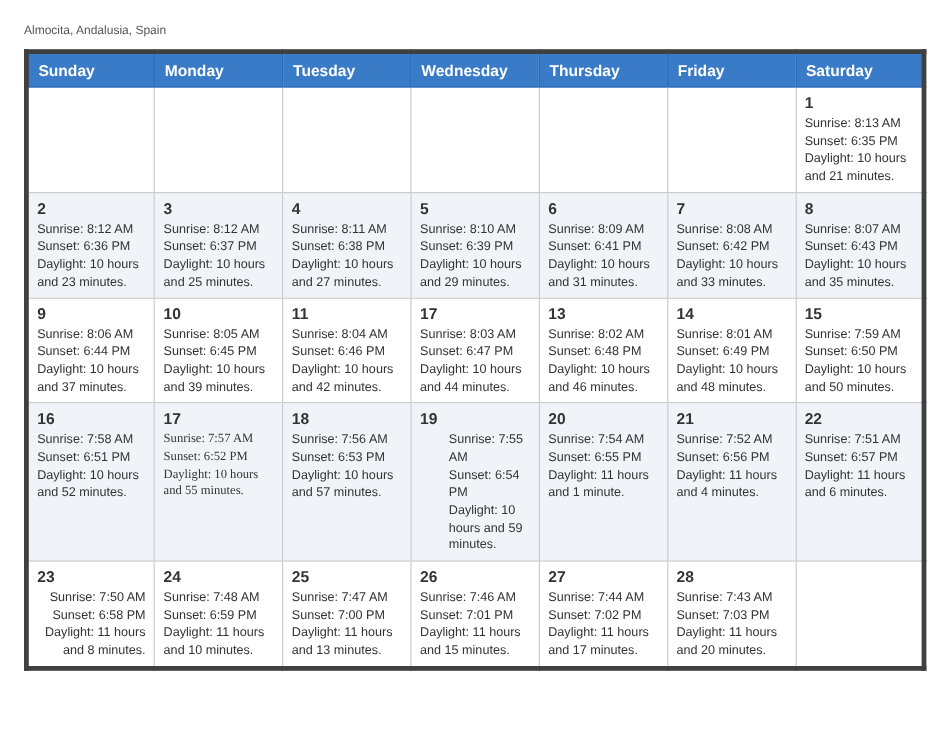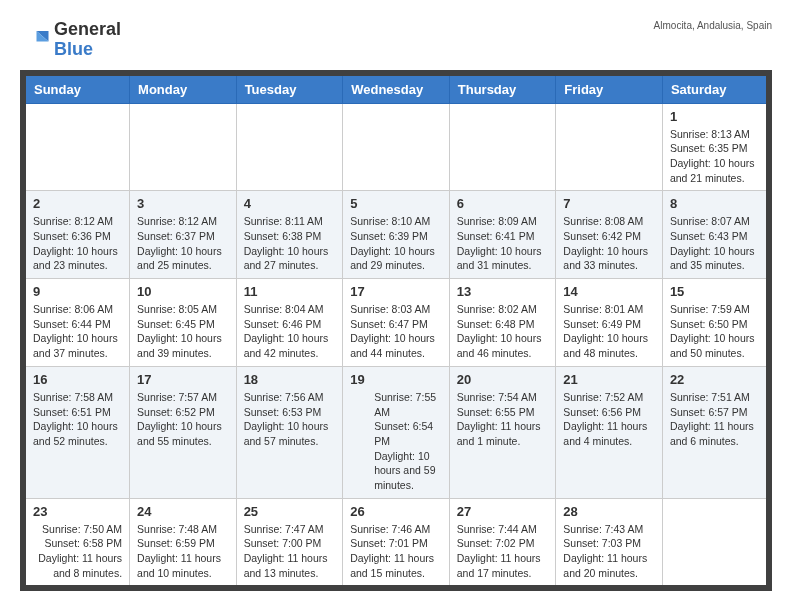--- a/index.html
+++ b/index.html
@@ -48,21 +48,21 @@
       font-weight: bold;
       color: #333;
     }
     .location {
       font-size: 10px;
       color: #555;
     }
     .calendar {
       width: 100%;
       border-collapse: collapse;
-      border: 6px solid #404040;
+      border: 4px solid #404040;
     }
     .calendar th {
       background: #3a7bc8;
       color: #fff;
       text-align: left;
       padding: 6px 8px;
       font-size: 13px;
       font-weight: bold;
       border: 1px solid #2a6ab7;
     }
@@ -93,31 +93,20 @@
       background: #f0f4f8;
     }
     .row-white td {
       background: #fff;
     }
   </style>
 </head>
 <body>
 
 <div class="header">
-  <div class="logo">
-    <svg class="logo-icon" viewBox="0 0 40 40">
-      <rect x="0" y="0" width="40" height="40" rx="4" fill="#fff"></rect>
-      <polygon points="22,8 38,8 38,22" fill="#3a7bc8"></polygon>
-      <polygon points="22,8 38,22 22,22" fill="#5a9de0"></polygon>
-    </svg>
-    <div class="logo-text">
-      <span class="logo-general">General</span>
-      <span class="logo-blue">Blue</span>
-    </div>
-  </div>
   <div class="title-section">
     <div class="location">Almocita, Andalusia, Spain</div>
   </div>
 </div>
 
 <table class="calendar">
   <thead>
     <tr>
     <th>Sunday</th>
         <th>Monday</th>
@@ -233,21 +222,21 @@
       </tr>
       <tr class="row-shaded">
         <td>
           <span class="day-num">16</span>
           <div class="day-info" style="white-space: pre-line;">Sunrise: 7:58 AM
 Sunset: 6:51 PM
 Daylight: 10 hours and 52 minutes.</div>
         </td>
         <td>
           <span class="day-num">17</span>
-          <div class="day-info" style="white-space: pre-line;">Sunrise: 7:57 AM
+          <div class="day-info" style="white-space: pre-line; font-family: Liberation Serif, serif;">Sunrise: 7:57 AM
 Sunset: 6:52 PM
 Daylight: 10 hours and 55 minutes.</div>
         </td>
         <td>
           <span class="day-num">18</span>
           <div class="day-info" style="white-space: pre-line;">Sunrise: 7:56 AM
 Sunset: 6:53 PM
 Daylight: 10 hours and 57 minutes.</div>
         </td>
         <td>

